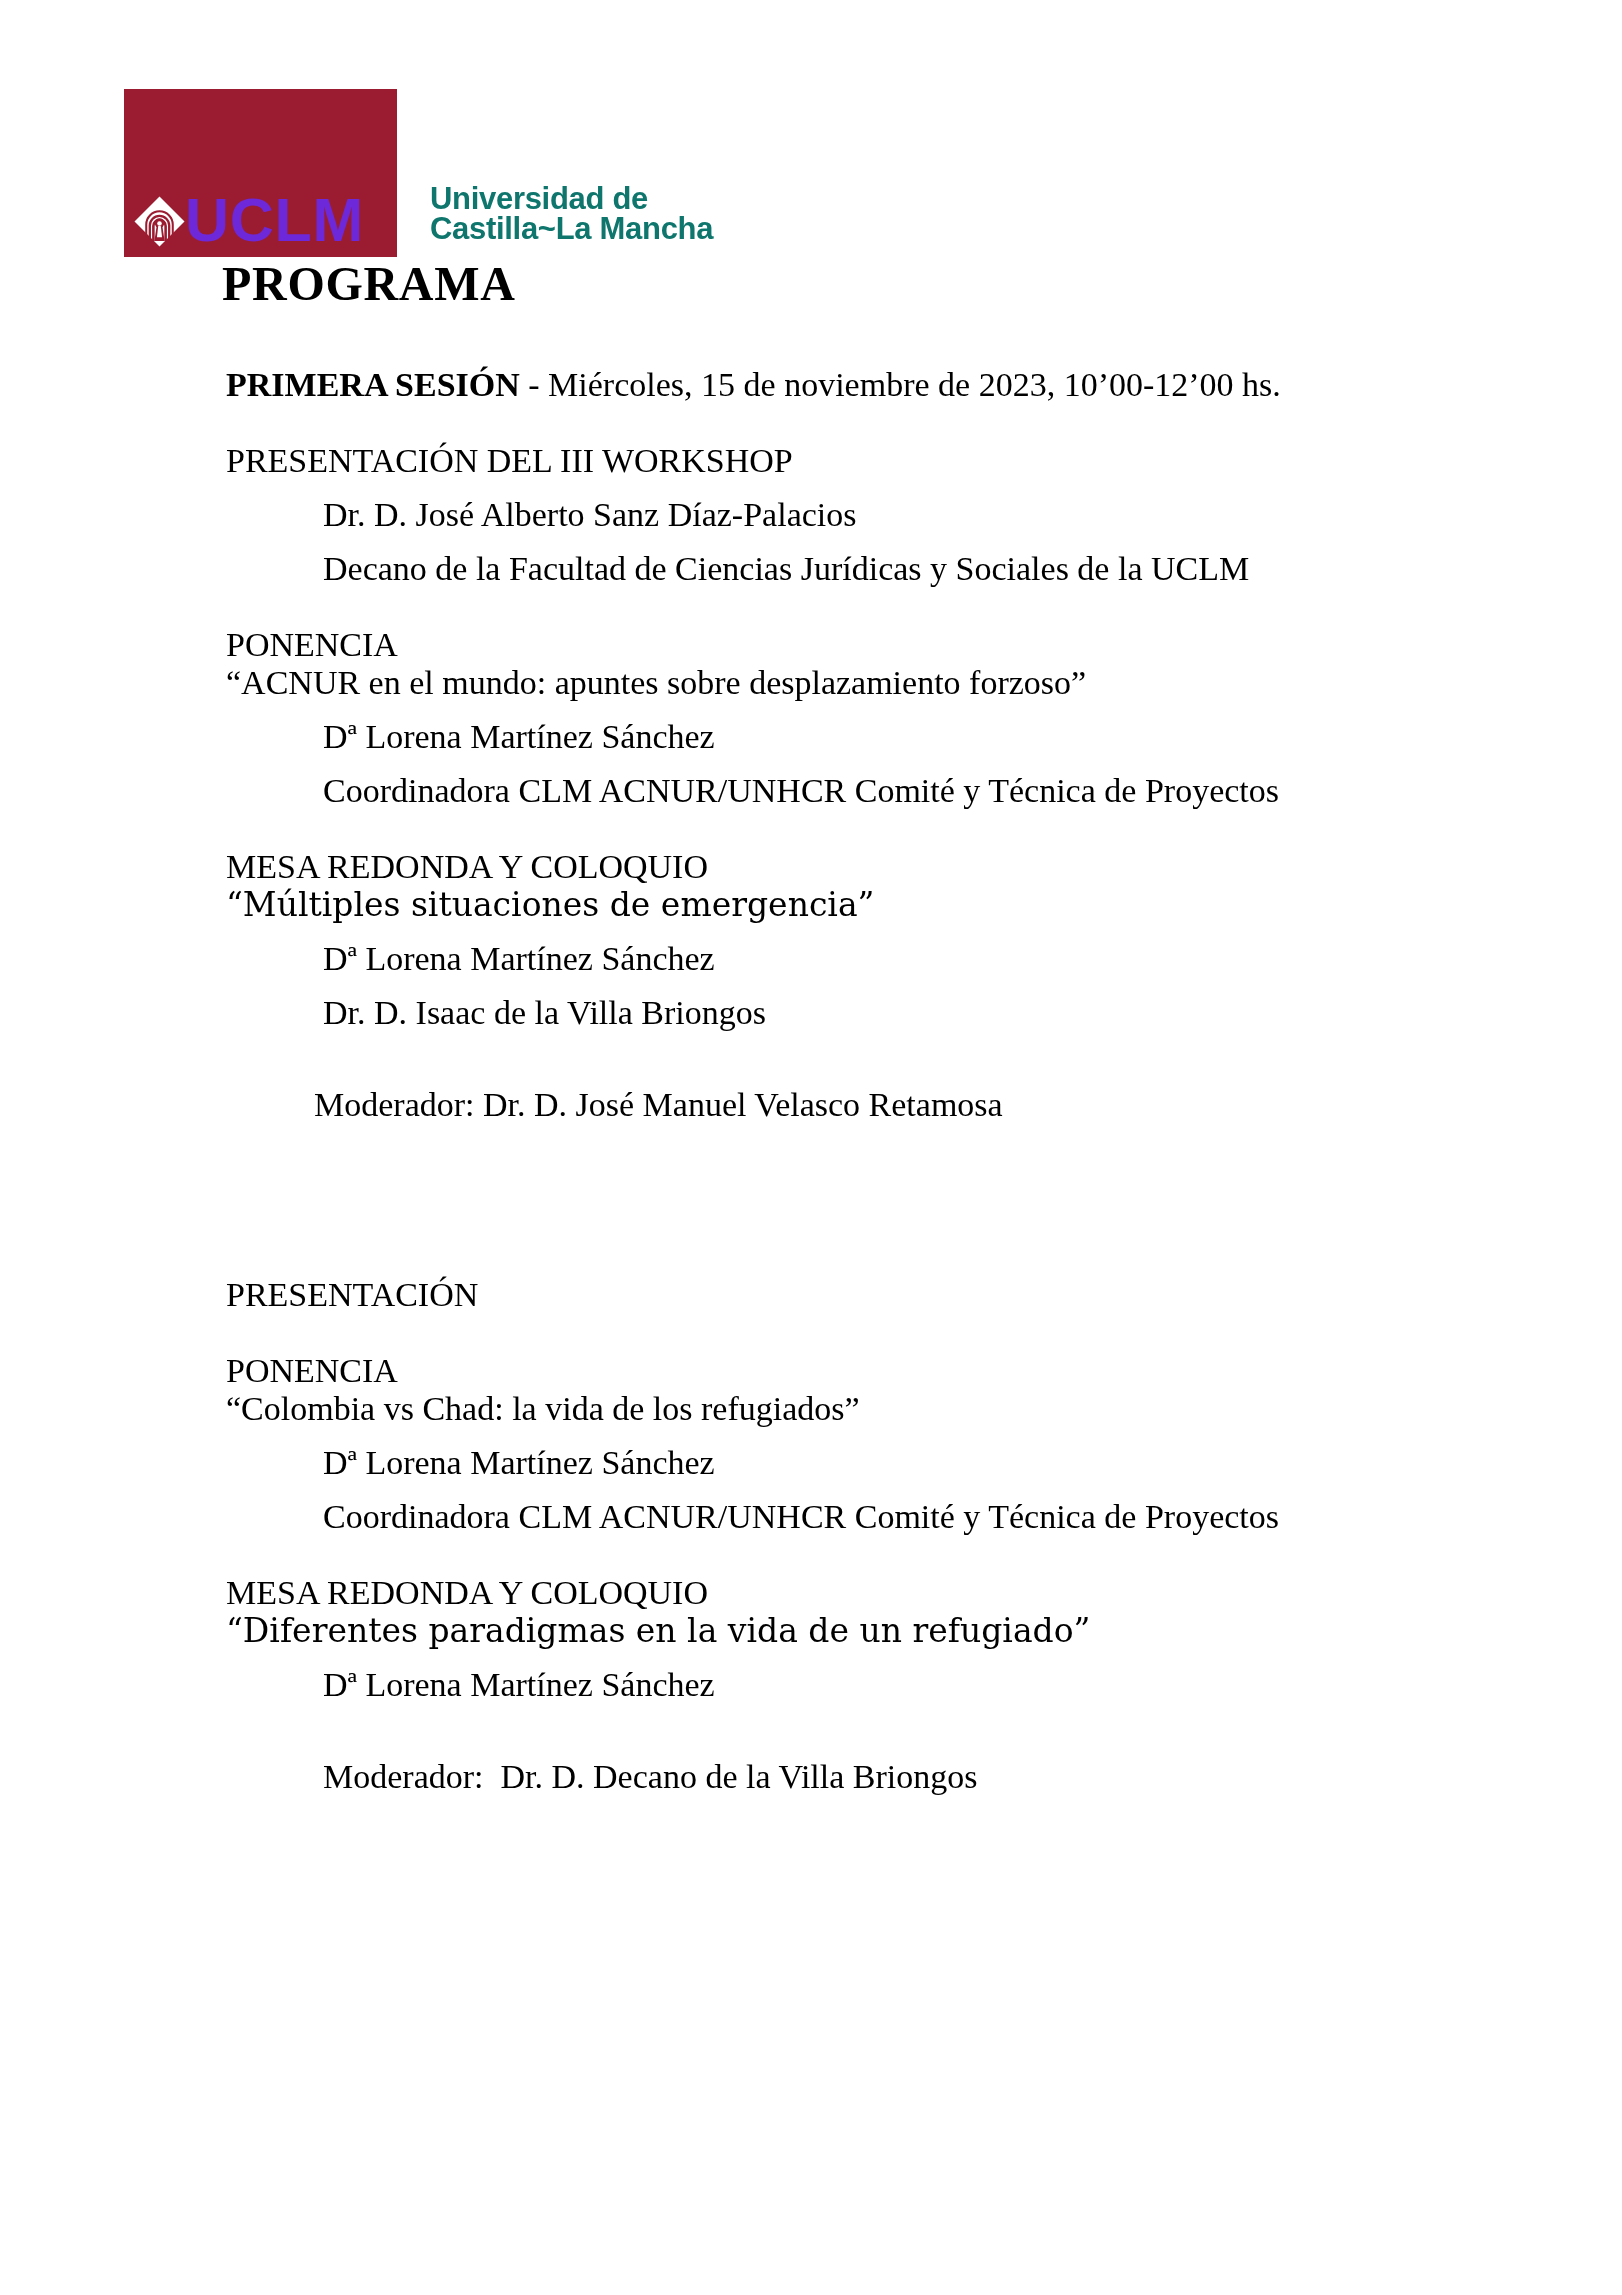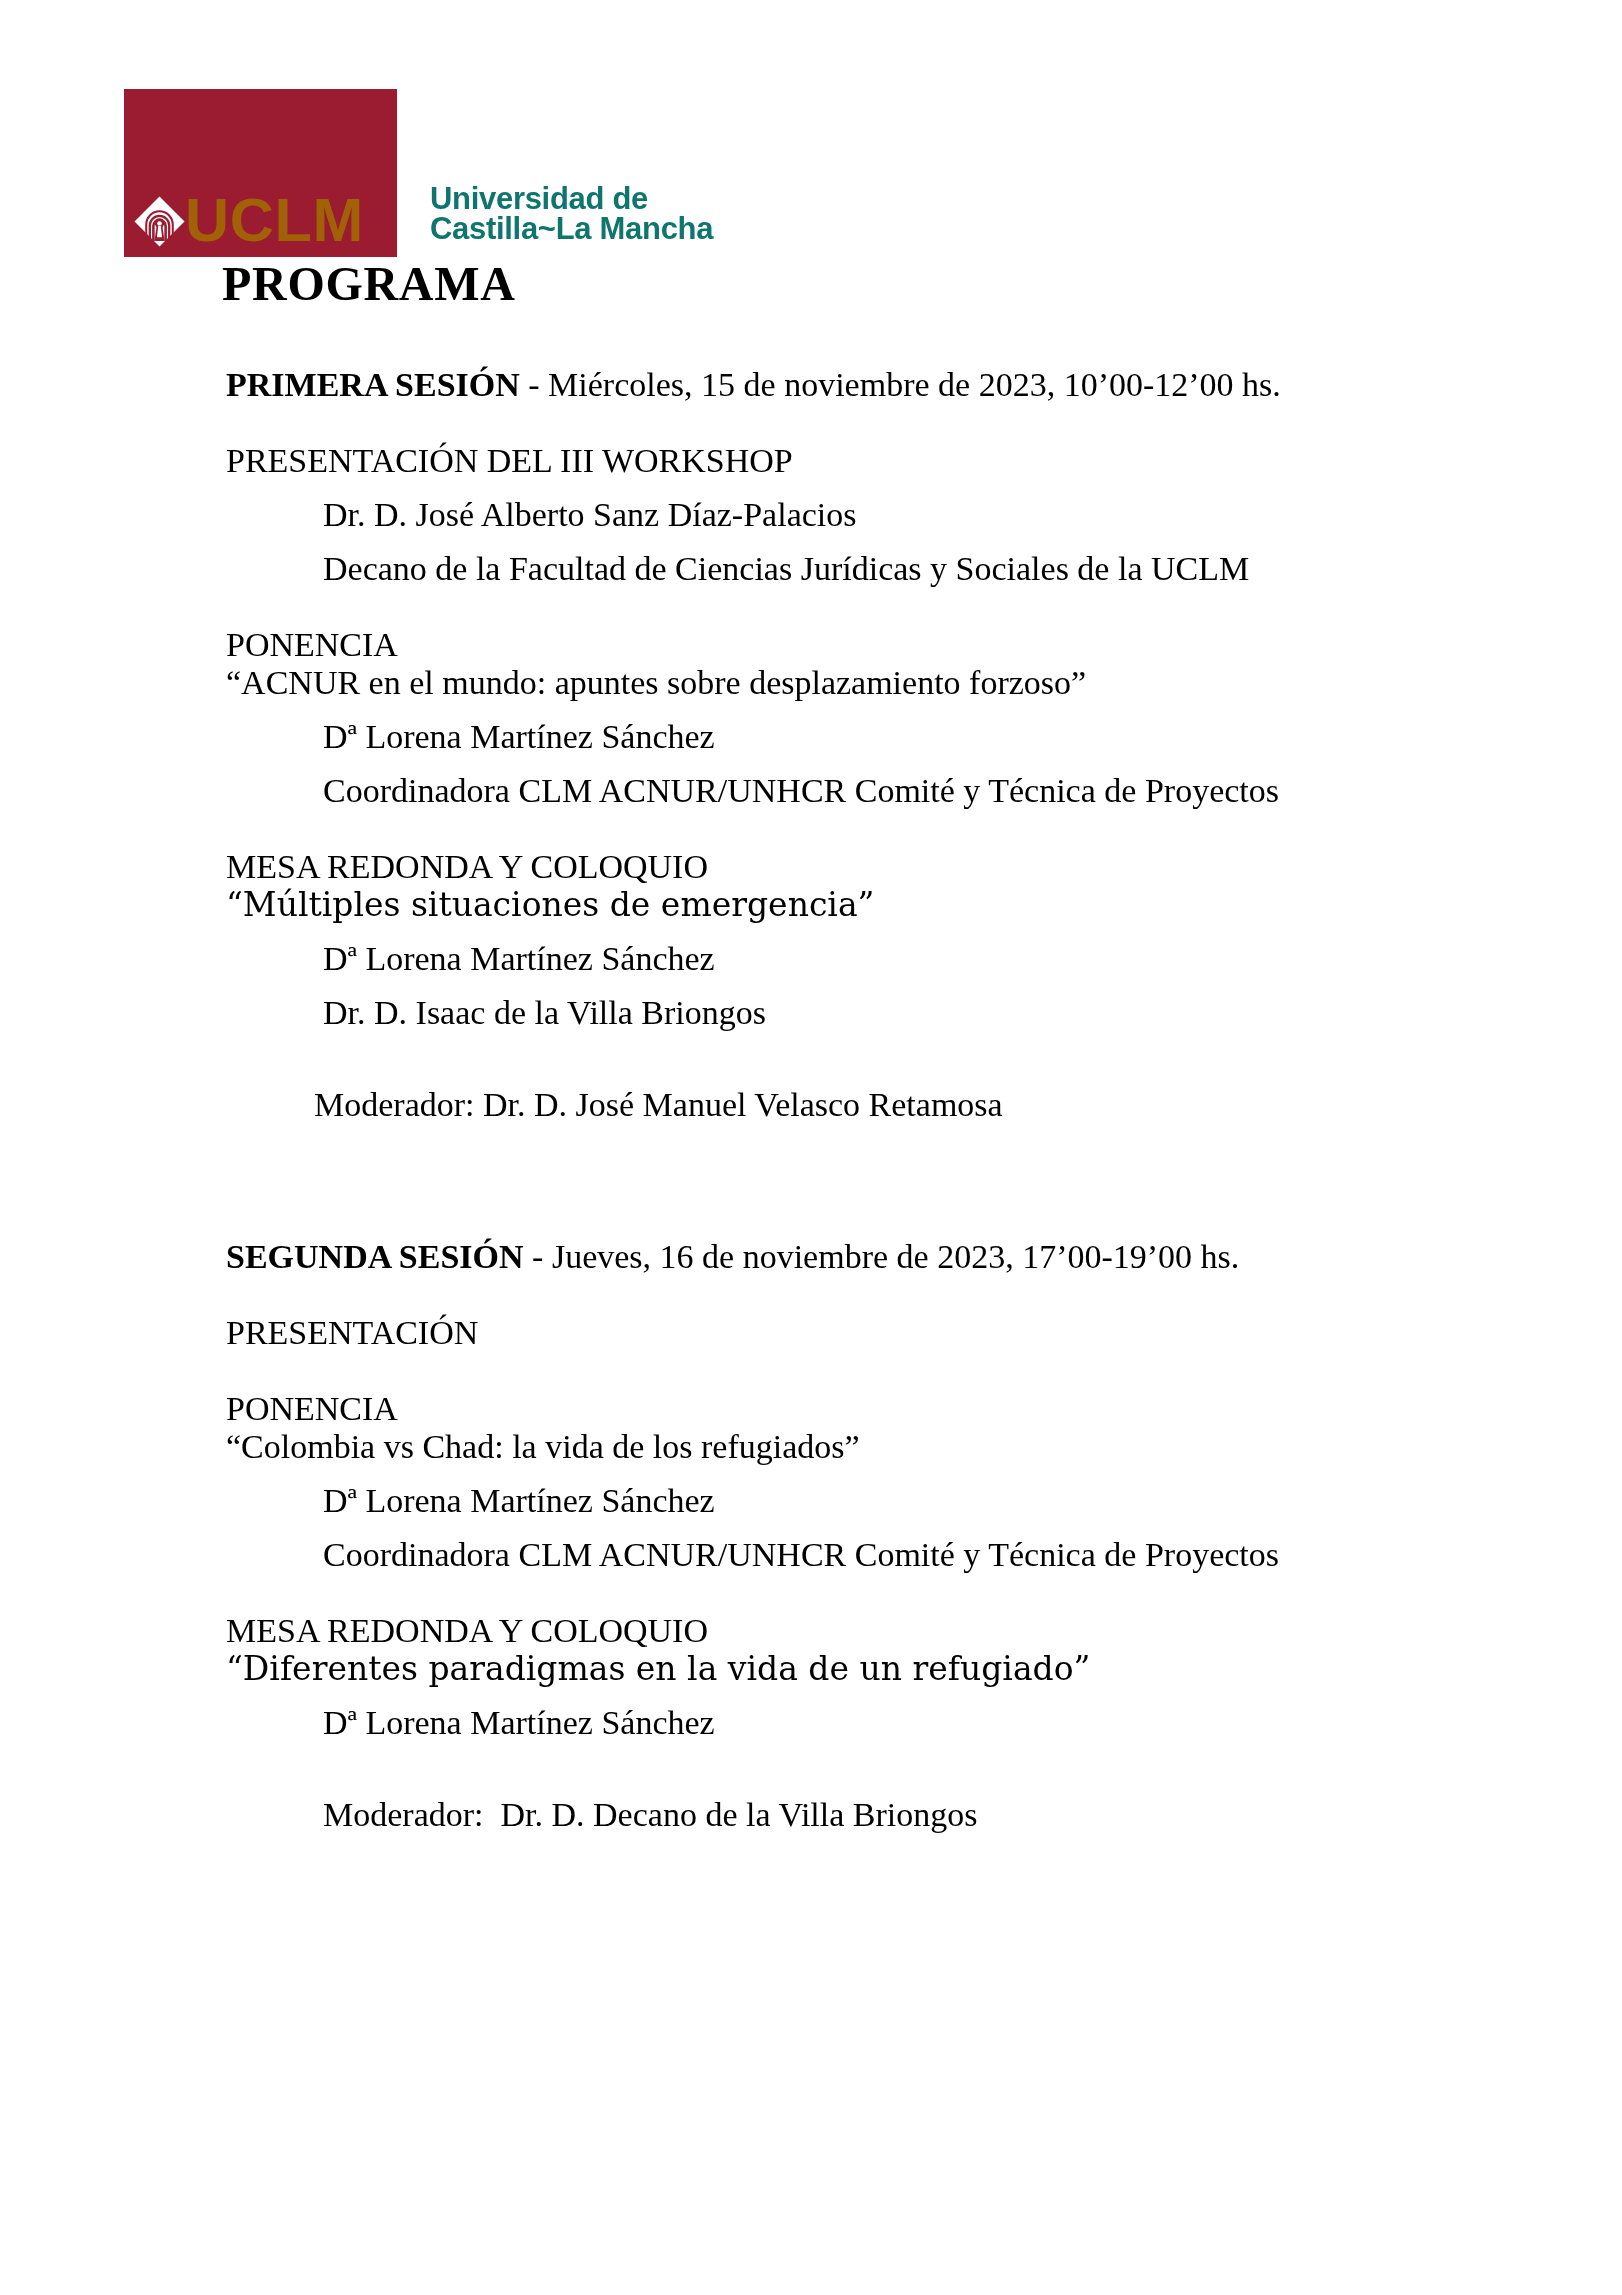--- a/index.html
+++ b/index.html
@@ -20,21 +20,21 @@
     background: #9B1B31;
   }
   .brand-diamond {
     position: absolute; left: 134px; top: 196px;
     width: 51px; height: 51px;
   }
   .brand-acronym {
     position: absolute; left: 185px; top: 190px;
     font-family: "Liberation Sans", sans-serif;
     font-weight: bold; font-size: 61px; line-height: 61px;
-    color: #a16207; letter-spacing: 0.7px; white-space: pre;
+    color: #6d28d9; letter-spacing: 0.7px; white-space: pre;
   }
   .brand-lockup {
     position: absolute; left: 430px; top: 184px;
     font-family: "Liberation Sans", sans-serif;
     font-weight: bold; font-size: 31px; line-height: 30px;
     color: #0f766e; letter-spacing: -0.3px; white-space: pre;
   }
 
   
   .doc-title {
@@ -102,21 +102,20 @@
     <div class="line indent">Dª Lorena Martínez Sánchez</div>
     <div class="line indent">Dr. D. Isaac de la Villa Briongos</div>
     <div class="line spacer"></div>
 
     <div class="line indent" style="padding-left:88px;">Moderador: Dr. D. José Manuel Velasco Retamosa</div>
 
     <div class="line spacer"></div>
     <div class="line spacer"></div>
     <div class="line spacer"></div>
 
-    <div class="line"><span class="b">SEGUNDA SESIÓN</span><span> - Jueves, 16 de noviembre de 2023, 17’00-19’00 hs.</span></div>
     <div class="line spacer"></div>
 
     <div class="line">PRESENTACIÓN</div>
     <div class="line spacer"></div>
 
     <div class="line">PONENCIA</div>
     <div class="line">“Colombia vs Chad: la vida de los refugiados”</div>
     <div class="line indent">Dª Lorena Martínez Sánchez</div>
     <div class="line indent">Coordinadora CLM ACNUR/UNHCR Comité y Técnica de Proyectos</div>
     <div class="line spacer"></div>

